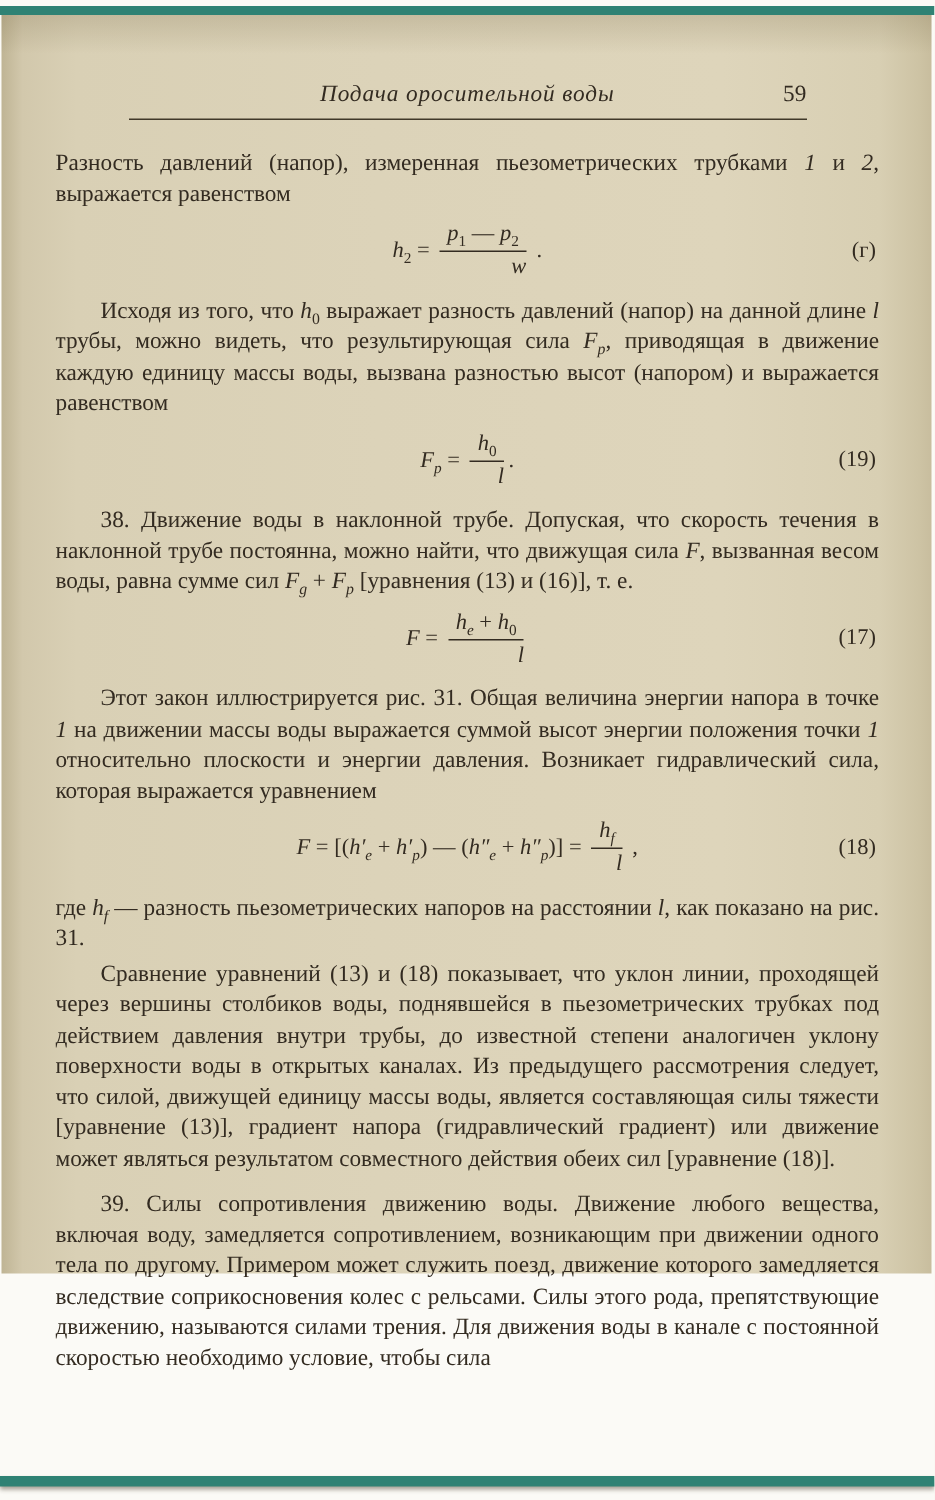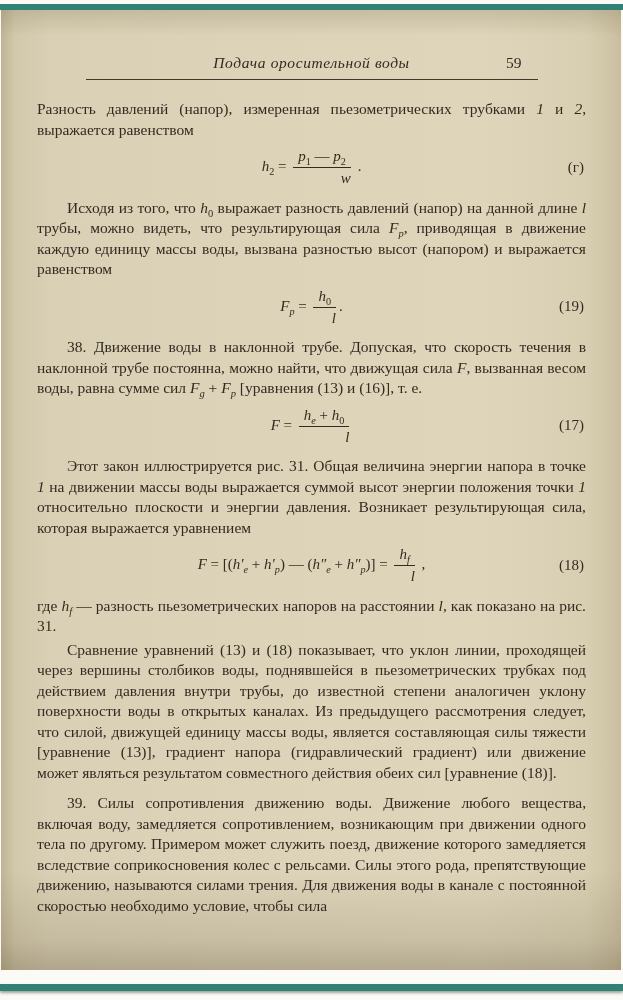--- a/index.html
+++ b/index.html
@@ -11,35 +11,35 @@
   .scan {
     position:relative; width:623px; height:1000px; overflow:hidden;
     background:#fbfaf6;
   }
   .edge-strip {
     position:absolute; left:0; width:100%; background:#2f8274;
   }
   .edge-top { top:4px; height:6px; }
   .edge-bottom { top:984px; height:7px; box-shadow:0 2px 3px rgba(60,50,30,.45); }
   .paper {
-    position:absolute; left:1px; top:10px; width:620px; height:960px;
+    position:absolute; left:1px; top:10px; width:620px; height:839px;
     color:#332b21;
     background:
       linear-gradient(180deg, rgba(110,95,60,0.20) 0px, rgba(110,95,60,0) 26px,
         rgba(110,95,60,0) 860px, rgba(95,80,50,0.16) 930px, rgba(85,70,45,0.38) 974px),
       linear-gradient(90deg, #bfb494 0px, #d2c8ac 14px, #d9d0b5 50px, #dcd3b9 250px,
         #ded5bb 480px, #d8cfb3 585px, #cdc3a4 612px, #c8bd9e 620px);
   }
   .inner { padding:44px 35px 0 36px; }
 
   
   .header { position:relative; width:452px; margin:0 auto; height:21px;
     font-style:italic; font-size:15.5px; letter-spacing:0.6px; }
   .running-title { position:absolute; left:0; right:0; text-align:center; }
-  .page-number { position:absolute; right:16px; top:0; font-style:normal; letter-spacing:0; }
+  .page-number { position:absolute; right:0; top:0; font-style:normal; letter-spacing:0; }
   .header-rule { width:452px; margin:4px auto 0; border-bottom:1.4px solid #403829; }
 
   
   .content { margin-top:16px; font-size:15.5px; line-height:20.5px; max-height:886px; overflow:hidden; }
   .para { text-align:justify; margin:3px 0; }
   .para.indent { text-indent:30px; }
   .it { font-style:italic; }
   .bd { font-weight:normal; }
   sub { font-size:0.68em; line-height:0; }
 
@@ -83,21 +83,21 @@
           <span class="eq-label">(19)</span>
         </div>
 
         <p class="para indent"><span class="bd">38. Движение воды в наклонной трубе.</span><span> Допуская, что скорость течения в наклонной трубе постоянна, можно найти, что движущая сила </span><span class="it">F</span><span>, вызванная весом воды, равна сумме сил </span><span class="it">F</span><sub class="it">g</sub><span> + </span><span class="it">F</span><sub class="it">p</sub><span> [уравнения (13) и (16)], т. е.</span></p>
 
         <div class="formula-row">
           <span class="formula-body"><span><span class="it">F</span><span> = </span></span><span class="frac"><span class="num"><span class="it">h</span><sub class="it">e</sub><span> + </span><span class="it">h</span><sub>0</sub></span><span class="den"><span class="it">l</span></span></span><span></span></span>
           <span class="eq-label">(17)</span>
         </div>
 
-        <p class="para indent"><span>Этот закон иллюстрируется рис. 31. Общая величина энергии напора в точке </span><span class="it">1</span><span> на движении массы воды выражается суммой высот энергии положения точки </span><span class="it">1</span><span> относительно плоскости и энергии давления. Возникает результирующая сила, которая выражается уравнением</span></p>
+        <p class="para indent"><span>Этот закон иллюстрируется рис. 31. Общая величина энергии напора в точке </span><span class="it">1</span><span> на движении массы воды выражается суммой высот энергии положения точки </span><span class="it">1</span><span> относительно плоскости и энергии давления. Возникает гидравлический сила, которая выражается уравнением</span></p>
 
         <div class="formula-row">
           <span class="formula-body"><span><span class="it">F</span><span> = [(</span><span class="it">h′</span><sub class="it">e</sub><span> + </span><span class="it">h′</span><sub class="it">p</sub><span>) — (</span><span class="it">h″</span><sub class="it">e</sub><span> + </span><span class="it">h″</span><sub class="it">p</sub><span>)] = </span></span><span class="frac"><span class="num"><span class="it">h</span><sub class="it">f</sub></span><span class="den"><span class="it">l</span></span></span><span><span> ,</span></span></span>
           <span class="eq-label">(18)</span>
         </div>
 
         <p class="para"><span>где </span><span class="it">h</span><sub class="it">f</sub><span> — разность пьезометрических напоров на расстоянии </span><span class="it">l</span><span>, как показано на рис. 31.</span></p>
 
         <p class="para indent"><span>Сравнение уравнений (13) и (18) показывает, что уклон линии, проходящей через вершины столбиков воды, поднявшейся в пьезометрических трубках под действием давления внутри трубы, до известной степени аналогичен уклону поверхности воды в открытых каналах. Из предыдущего рассмотрения следует, что силой, движущей единицу массы воды, является составляющая силы тяжести [уравнение (13)], градиент напора (гидравлический градиент) или движение может являться результатом совместного действия обеих сил [уравнение (18)].</span></p>
 

